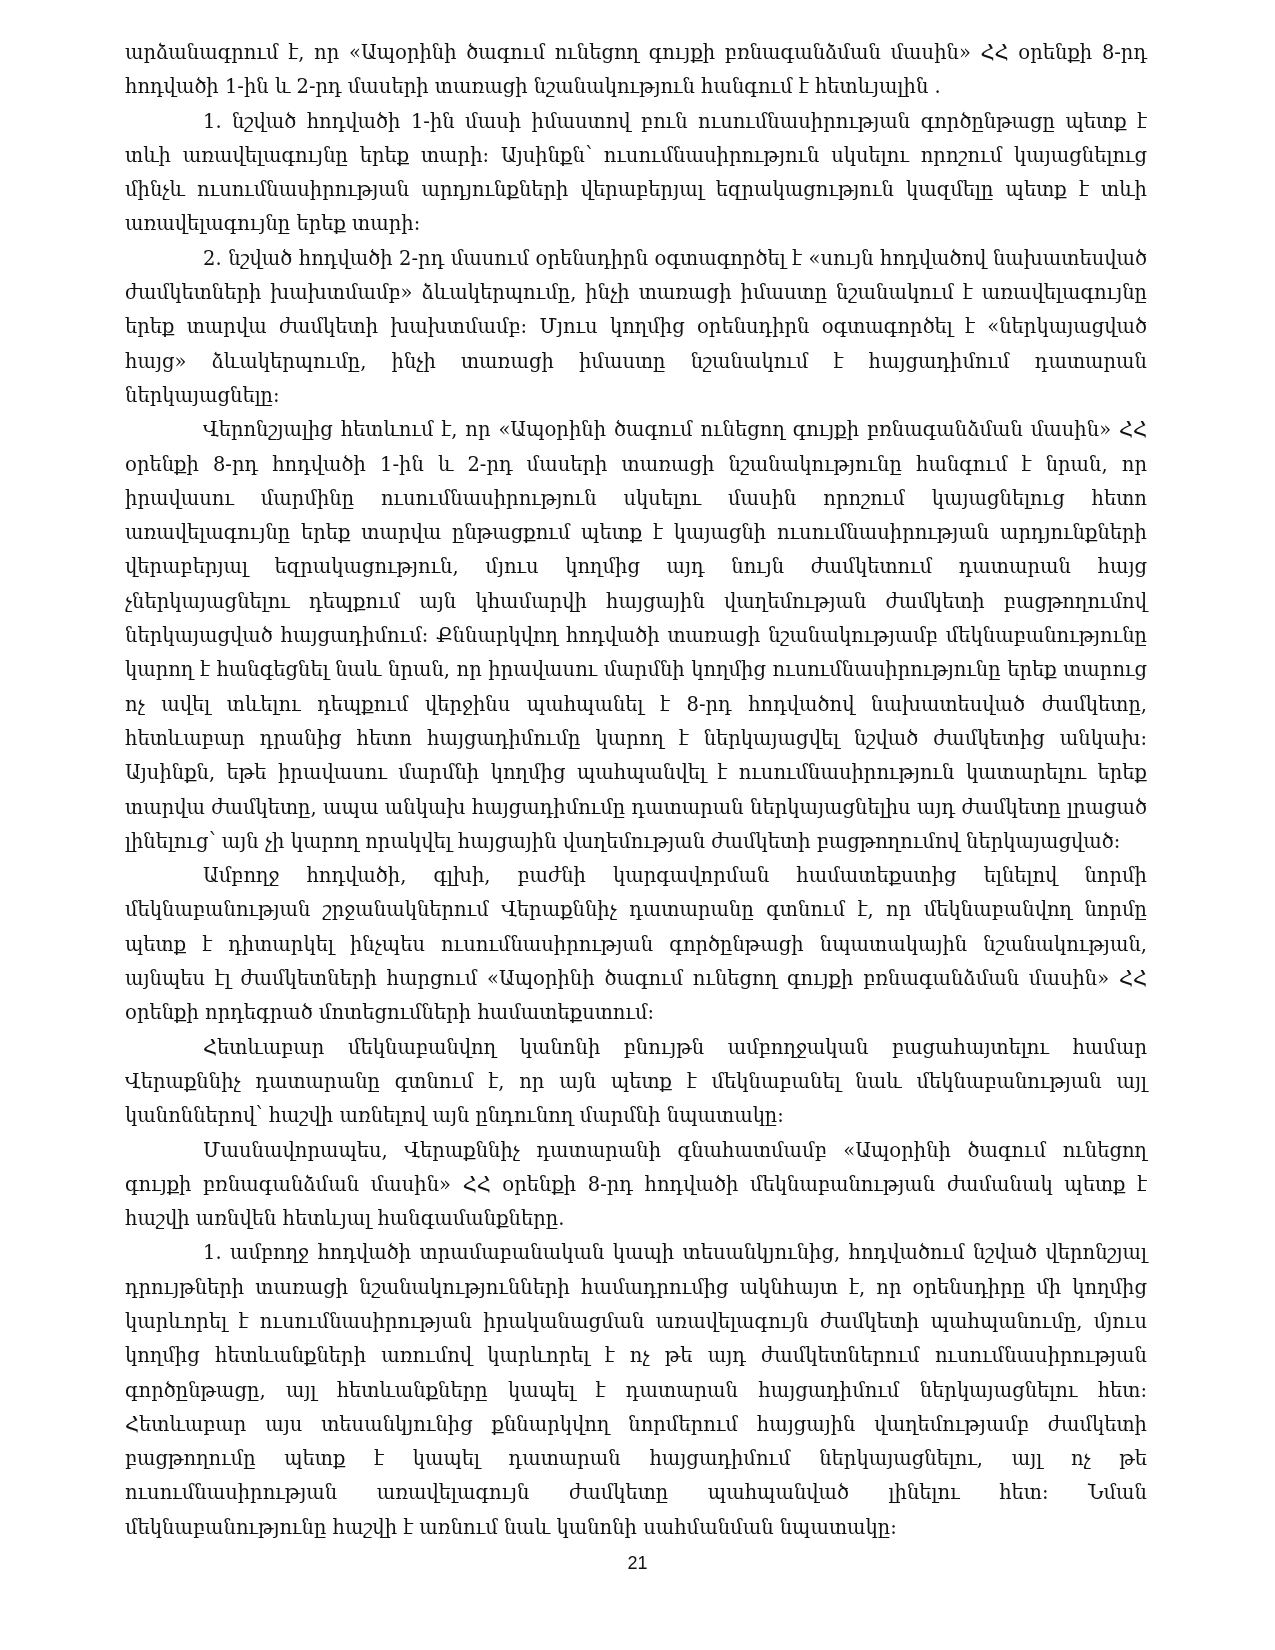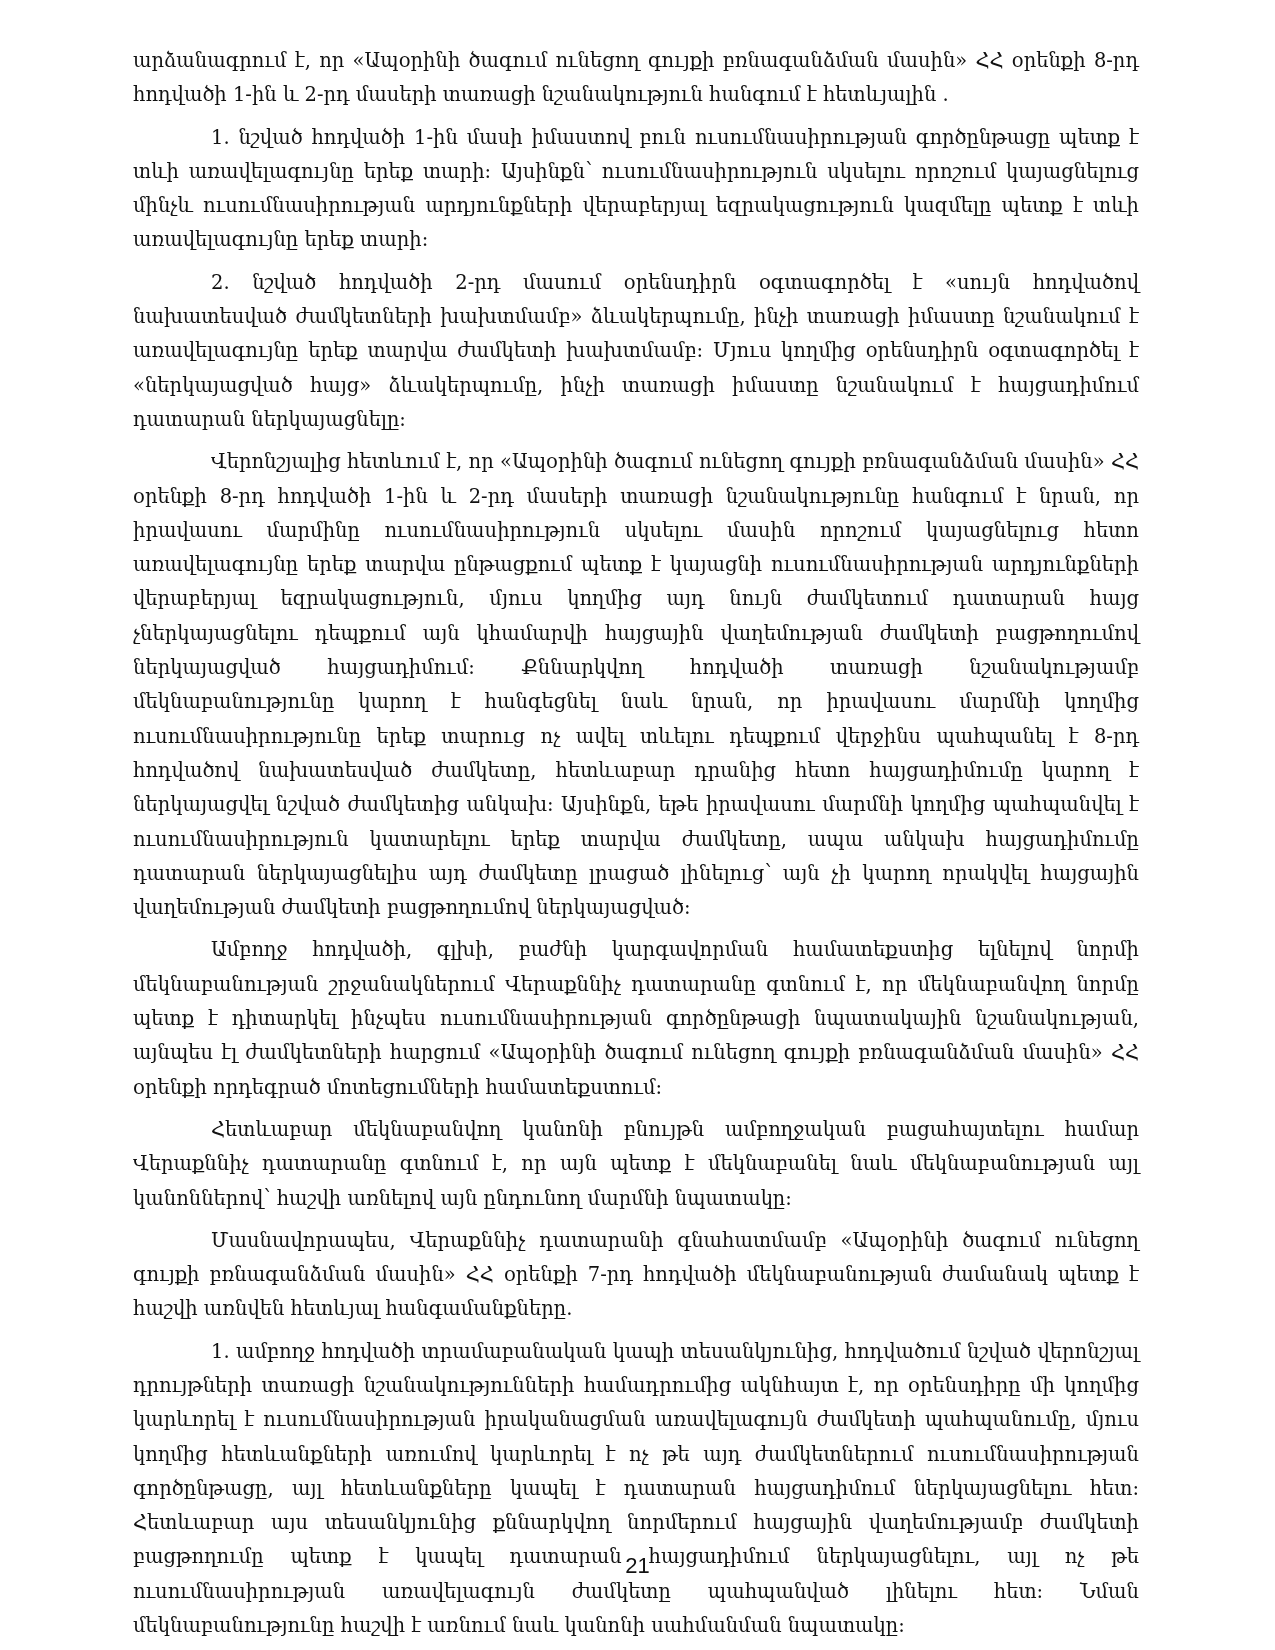--- a/index.html
+++ b/index.html
@@ -2,34 +2,34 @@
 <html><head>
 <meta charset="utf-8">
 <style>
   html, body { margin: 0; padding: 0; background: #ffffff; }
   body { width: 1275px; height: 1650px; position: relative; overflow: hidden; }
   .page {
     position: absolute; left: 125px; top: 36px; width: 1022px;
     font-family: "DejaVu Serif", serif; font-size: 19.5px; line-height: 34.3px; color: #111;
     text-align: justify; text-justify: inter-word; hyphens: none;
   }
-  .page p { margin: 8px; }
+  .page p { margin: 0; }
   .page p.indent { text-indent: 78px; }
   .pagenum {
     position: absolute; left: 0; width: 1275px; top: 1553px; text-align: center;
-    font-family: "Liberation Sans", sans-serif; font-size: 22px; color: #111;
+    font-family: "Liberation Sans", sans-serif; font-size: 18px; color: #111;
   }
 </style>
 </head>
 <body>
 
 <div class="page">
   <p>արձանագրում է, որ «Ապօրինի ծագում ունեցող գույքի բռնագանձման մասին» ՀՀ օրենքի 8-րդ հոդվածի 1-ին և 2-րդ մասերի տառացի նշանակություն հանգում է հետևյալին .</p>
   <p class="indent">1. նշված հոդվածի 1-ին մասի իմաստով բուն ուսումնասիրության գործընթացը պետք է տևի առավելագույնը երեք տարի: Այսինքն՝ ուսումնասիրություն սկսելու որոշում կայացնելուց մինչև ուսումնասիրության արդյունքների վերաբերյալ եզրակացություն կազմելը պետք է տևի առավելագույնը երեք տարի:</p>
   <p class="indent">2. նշված հոդվածի 2-րդ մասում օրենսդիրն օգտագործել է «սույն հոդվածով նախատեսված ժամկետների խախտմամբ» ձևակերպումը, ինչի տառացի իմաստը նշանակում է առավելագույնը երեք տարվա ժամկետի խախտմամբ: Մյուս կողմից օրենսդիրն օգտագործել է «ներկայացված հայց» ձևակերպումը, ինչի տառացի իմաստը նշանակում է հայցադիմում դատարան ներկայացնելը:</p>
   <p class="indent">Վերոնշյալից հետևում է, որ «Ապօրինի ծագում ունեցող գույքի բռնագանձման մասին» ՀՀ օրենքի 8-րդ հոդվածի 1-ին և 2-րդ մասերի տառացի նշանակությունը հանգում է նրան, որ իրավասու մարմինը ուսումնասիրություն սկսելու մասին որոշում կայացնելուց հետո առավելագույնը երեք տարվա ընթացքում պետք է կայացնի ուսումնասիրության արդյունքների վերաբերյալ եզրակացություն, մյուս կողմից այդ նույն ժամկետում դատարան հայց չներկայացնելու դեպքում այն կհամարվի հայցային վաղեմության ժամկետի բացթողումով ներկայացված հայցադիմում: Քննարկվող հոդվածի տառացի նշանակությամբ մեկնաբանությունը կարող է հանգեցնել նաև նրան, որ իրավասու մարմնի կողմից ուսումնասիրությունը երեք տարուց ոչ ավել տևելու դեպքում վերջինս պահպանել է 8-րդ հոդվածով նախատեսված ժամկետը, հետևաբար դրանից հետո հայցադիմումը կարող է ներկայացվել նշված ժամկետից անկախ: Այսինքն, եթե իրավասու մարմնի կողմից պահպանվել է ուսումնասիրություն կատարելու երեք տարվա ժամկետը, ապա անկախ հայցադիմումը դատարան ներկայացնելիս այդ ժամկետը լրացած լինելուց՝ այն չի կարող որակվել հայցային վաղեմության ժամկետի բացթողումով ներկայացված:</p>
   <p class="indent">Ամբողջ հոդվածի, գլխի, բաժնի կարգավորման համատեքստից ելնելով նորմի մեկնաբանության շրջանակներում Վերաքննիչ դատարանը գտնում է, որ մեկնաբանվող նորմը պետք է դիտարկել ինչպես ուսումնասիրության գործընթացի նպատակային նշանակության, այնպես էլ ժամկետների հարցում «Ապօրինի ծագում ունեցող գույքի բռնագանձման մասին» ՀՀ օրենքի որդեգրած մոտեցումների համատեքստում:</p>
   <p class="indent">Հետևաբար մեկնաբանվող կանոնի բնույթն ամբողջական բացահայտելու համար Վերաքննիչ դատարանը գտնում է, որ այն պետք է մեկնաբանել նաև մեկնաբանության այլ կանոններով՝ հաշվի առնելով այն ընդունող մարմնի նպատակը:</p>
-  <p class="indent">Մասնավորապես, Վերաքննիչ դատարանի գնահատմամբ «Ապօրինի ծագում ունեցող գույքի բռնագանձման մասին» ՀՀ օրենքի 7-րդ հոդվածի մեկնաբանության ժամանակ պետք է հաշվի առնվեն հետևյալ հանգամանքները.</p>
+  <p class="indent">Մասնավորապես, Վերաքննիչ դատարանի գնահատմամբ «Ապօրինի ծագում ունեցող գույքի բռնագանձման մասին» ՀՀ օրենքի 8-րդ հոդվածի մեկնաբանության ժամանակ պետք է հաշվի առնվեն հետևյալ հանգամանքները.</p>
   <p class="indent">1. ամբողջ հոդվածի տրամաբանական կապի տեսանկյունից, հոդվածում նշված վերոնշյալ դրույթների տառացի նշանակությունների համադրումից ակնհայտ է, որ օրենսդիրը մի կողմից կարևորել է ուսումնասիրության իրականացման առավելագույն ժամկետի պահպանումը, մյուս կողմից հետևանքների առումով կարևորել է ոչ թե այդ ժամկետներում ուսումնասիրության գործընթացը, այլ հետևանքները կապել է դատարան հայցադիմում ներկայացնելու հետ: Հետևաբար այս տեսանկյունից քննարկվող նորմերում հայցային վաղեմությամբ ժամկետի բացթողումը պետք է կապել դատարան հայցադիմում ներկայացնելու, այլ ոչ թե ուսումնասիրության առավելագույն ժամկետը պահպանված լինելու հետ: Նման մեկնաբանությունը հաշվի է առնում նաև կանոնի սահմանման նպատակը:</p>
 </div>
 
 <div class="pagenum">21</div>
 
 </body></html>

